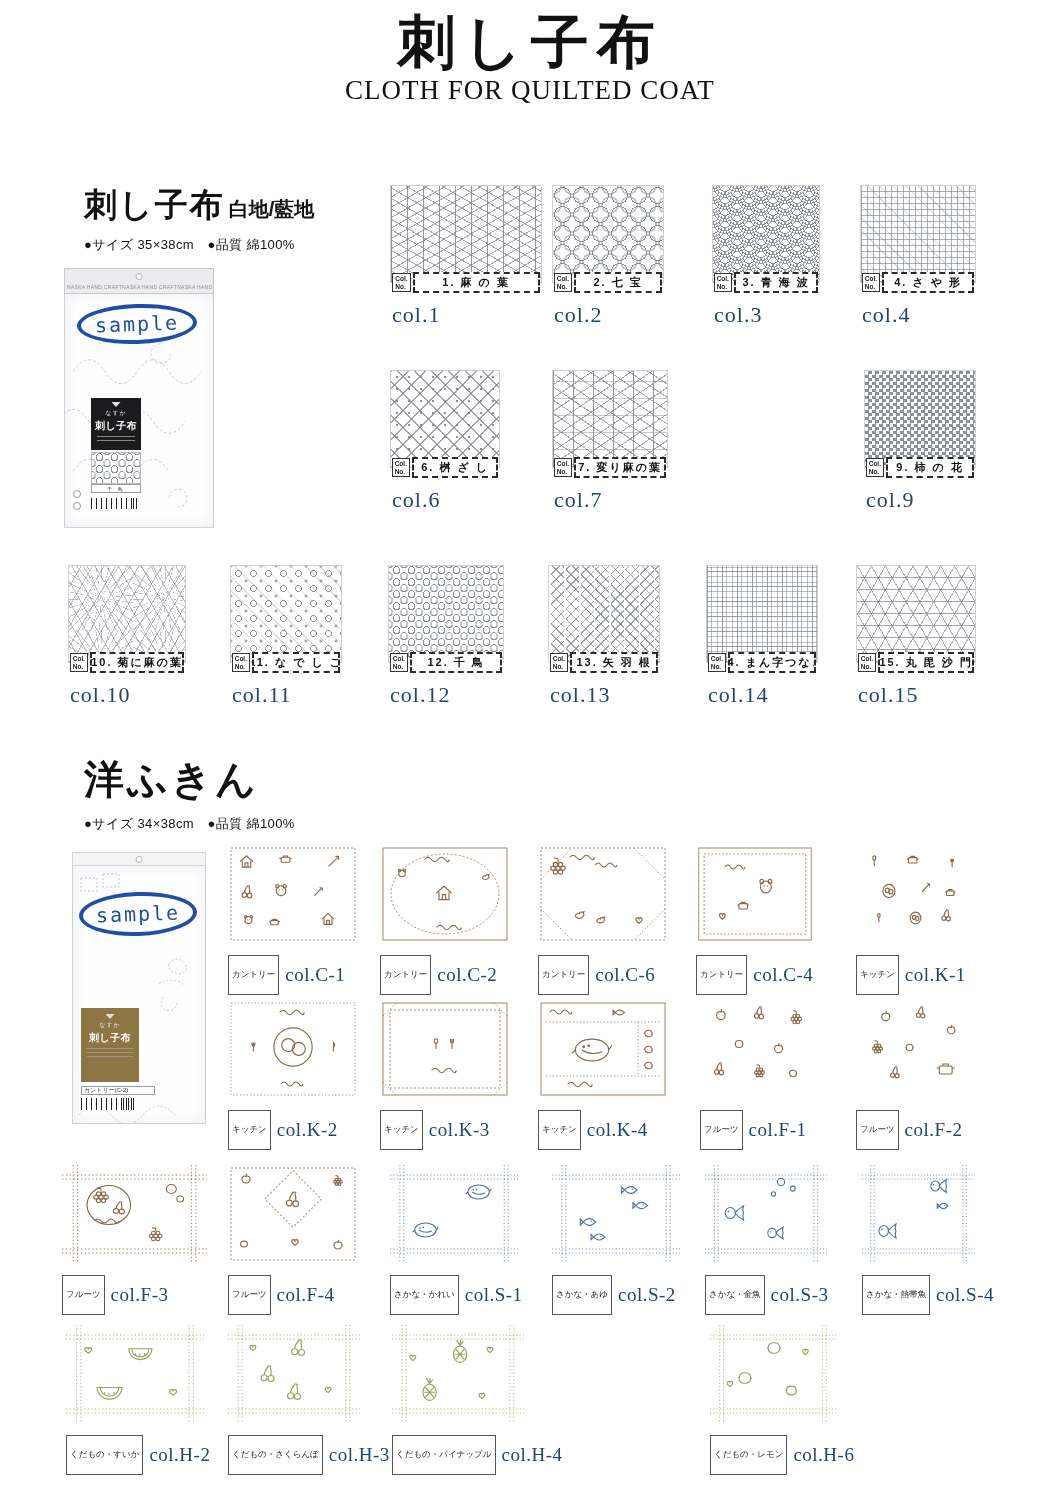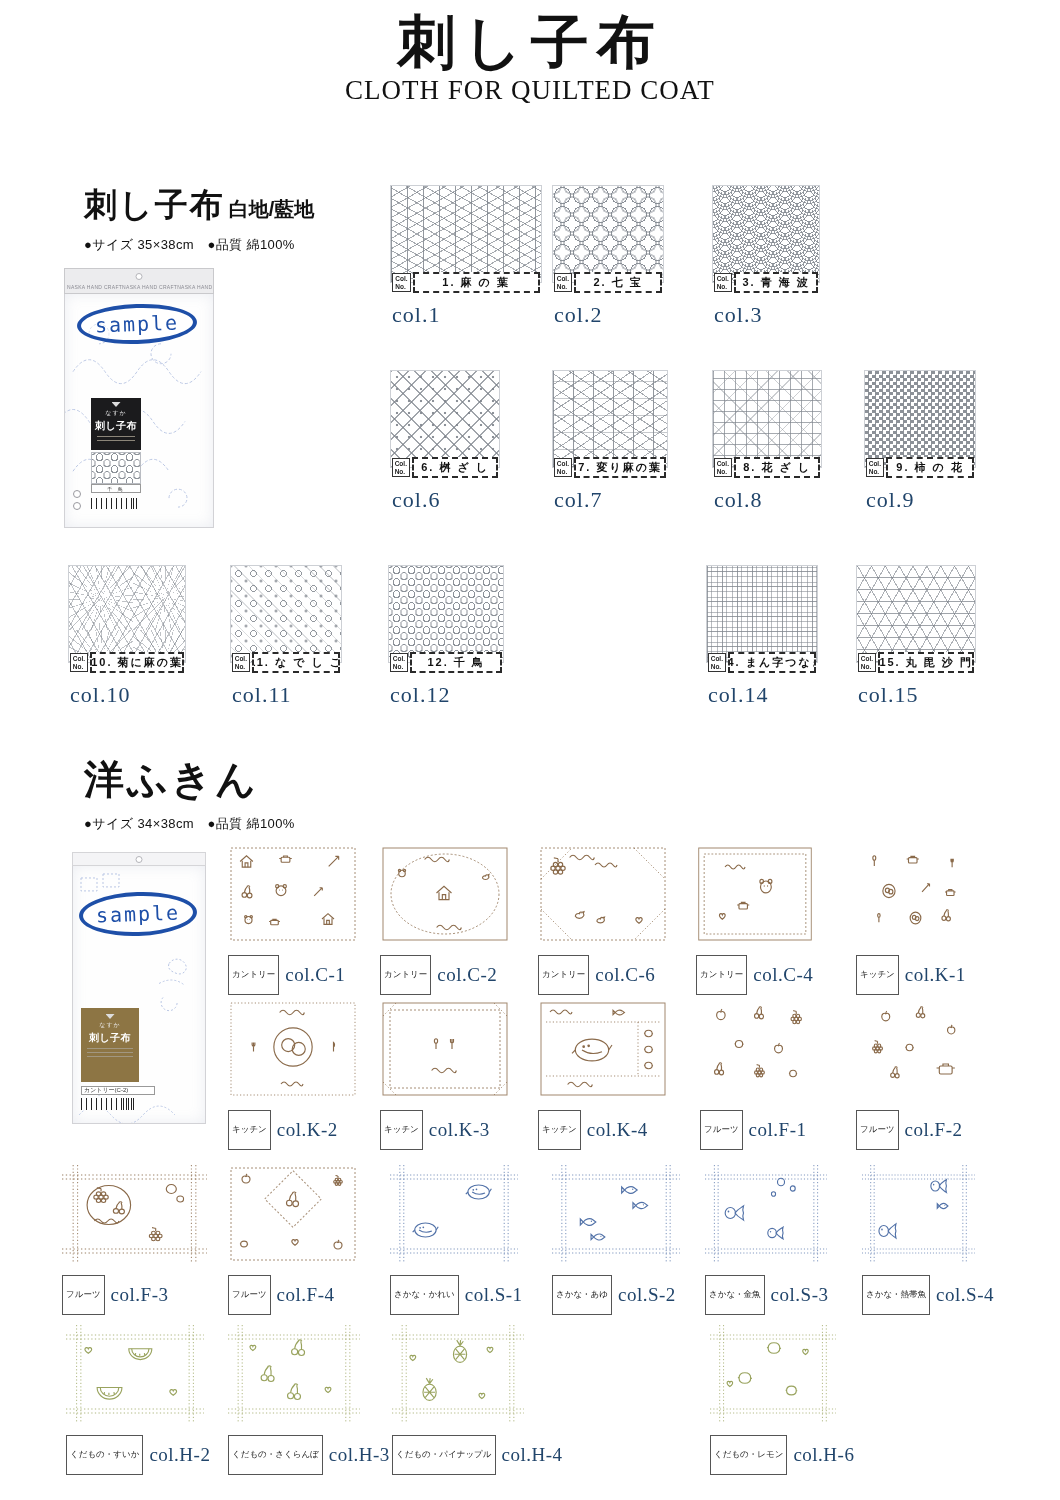--- a/index.html
+++ b/index.html
@@ -265,48 +265,48 @@
   </div>
   <div class="s1cell" style="left:712px;top:185px;width:108px">
     <div class="pat pat-seigaiha"></div>
     <div class="s1label">
         <span class="colno">Col.
 No.</span>
         <span class="s1name">3. 青 海 波</span>
       </div>
     <div class="s1col">col.3</div>
   </div>
+  <div class="s1cell" style="left:860px;top:185px;width:116px">
+    <div class="pat pat-sayagata"></div>
+    <div class="s1label">
+        <span class="colno">Col.
+No.</span>
+        <span class="s1name">4. さ や 形</span>
+      </div>
+    <div class="s1col">col.4</div>
+  </div>
 
   <div class="s1cell" style="left:390px;top:370px;width:110px">
     <div class="pat pat-masu"></div>
     <div class="s1label">
         <span class="colno">Col.
 No.</span>
         <span class="s1name">6. 桝 ざ し</span>
       </div>
     <div class="s1col">col.6</div>
   </div>
   <div class="s1cell" style="left:552px;top:370px;width:116px">
     <div class="pat pat-asanoha2"></div>
     <div class="s1label">
         <span class="colno">Col.
 No.</span>
         <span class="s1name">7. 変り麻の葉</span>
       </div>
     <div class="s1col">col.7</div>
   </div>
-  <div class="s1cell" style="left:712px;top:370px;width:110px">
-    <div class="pat pat-hanazashi"></div>
-    <div class="s1label">
-        <span class="colno">Col.
-No.</span>
-        <span class="s1name">8. 花 ざ し</span>
-      </div>
-    <div class="s1col">col.8</div>
-  </div>
   <div class="s1cell" style="left:864px;top:370px;width:112px">
     <div class="pat pat-kaki"></div>
     <div class="s1label">
         <span class="colno">Col.
 No.</span>
         <span class="s1name">9. 柿 の 花</span>
       </div>
     <div class="s1col">col.9</div>
   </div>
 
@@ -329,20 +329,29 @@
     <div class="s1col">col.11</div>
   </div>
   <div class="s1cell" style="left:388px;top:565px;width:116px">
     <div class="pat pat-chidori"></div>
     <div class="s1label">
         <span class="colno">Col.
 No.</span>
         <span class="s1name">12. 千 鳥</span>
       </div>
     <div class="s1col">col.12</div>
+  </div>
+  <div class="s1cell" style="left:548px;top:565px;width:112px">
+    <div class="pat pat-yabane"></div>
+    <div class="s1label">
+        <span class="colno">Col.
+No.</span>
+        <span class="s1name">13. 矢 羽 根</span>
+      </div>
+    <div class="s1col">col.13</div>
   </div>
   <div class="s1cell" style="left:706px;top:565px;width:112px">
     <div class="pat pat-manji"></div>
     <div class="s1label">
         <span class="colno">Col.
 No.</span>
         <span class="s1name">14. まん字つなぎ</span>
       </div>
     <div class="s1col">col.14</div>
   </div>

